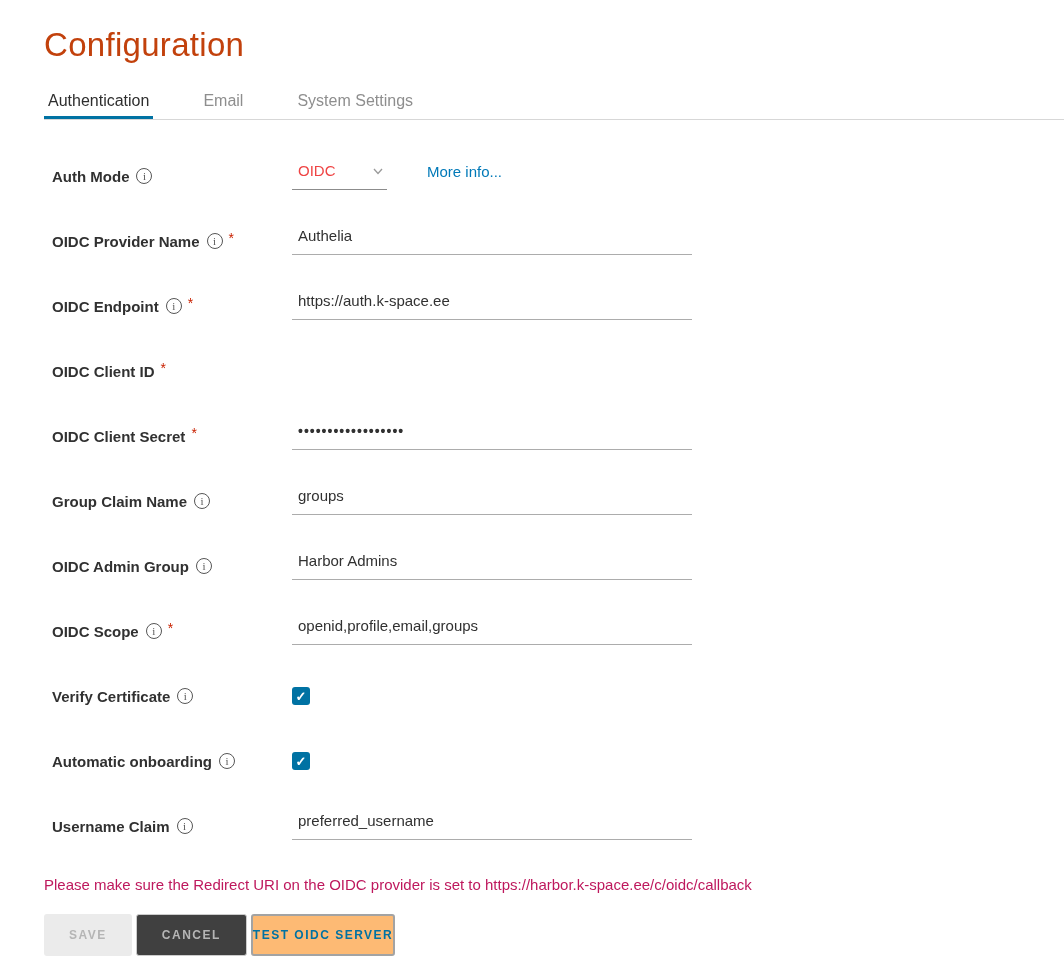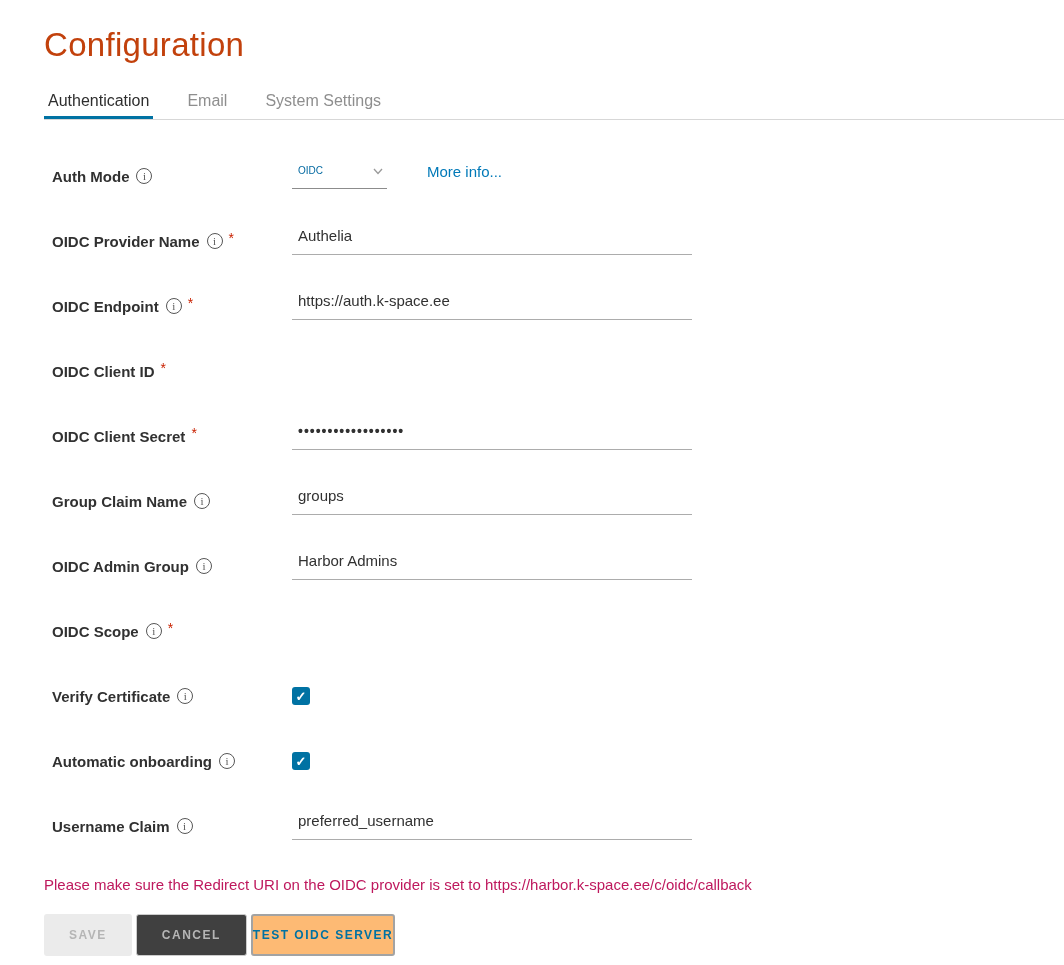--- a/index.html
+++ b/index.html
@@ -11,21 +11,21 @@
     color:#313131;
   }
   .page { padding:26px 0 0 44px; }
 
   .page-title {
     margin:0 0 28px 0;
     font-size:33px; font-weight:300; color:#c2410c; letter-spacing:.3px;
   }
 
   
-  .tabs { display:flex; gap:30px; border-bottom:1px solid #d7d7d7; }
+  .tabs { display:flex; gap:46px; border-bottom:1px solid #d7d7d7; }
   .tab {
     background:none; border:none; outline:none; cursor:pointer;
     font-family:inherit; font-size:16px; color:#8e8e8e;
     padding:0 4px 6px 4px; border-bottom:3px solid transparent;
   }
   .tab.active { color:#2e2e2e; border-bottom-color:#0072a3; }
 
   
   .config-form { margin-top:36px; }
   .form-row { display:flex; height:40px; margin-bottom:23px; padding-left:8px;margin-top:25px; }
@@ -47,21 +47,21 @@
     border-bottom:1px solid #acacac;
     font-family:inherit; font-size:15px; color:#313131;
     padding:0 6px 10px 6px;
   }
   .text-input.secret { letter-spacing:1px; font-weight:700; font-size:14px; }
 
   .select-wrap {
     width:95px; display:flex; align-items:center; justify-content:space-between;
     border-bottom:1px solid #8c8c8c; padding:0 2px 10px 6px; cursor:pointer;
   }
-  .select-value { font-size:10px; color:#0369a1; }
+  .select-value { font-size:15px; color:#ef4444; }
   .chevron { flex:0 0 14px; }
 
   .more-info {
     margin-left:40px; padding-bottom:10px;
     color:#0079b8; font-size:15px; text-decoration:none; cursor:pointer;
   }
 
   .checkbox {
     width:18px; height:18px; background:#0072a3; border-radius:3px;
     display:inline-flex; align-items:center; justify-content:center; cursor:pointer;
@@ -185,20 +185,25 @@
 
     </div>
   </div>
 
   <div class="form-row">
     <div class="label-wrap">
       <span class="field-label">OIDC Scope</span>
       <span class="info-icon">i</span>
       <span class="required-asterisk">*</span>
     </div>
+    <div class="control">
+
+      <input class="text-input" type="text" value="openid,profile,email,groups" style="">
+
+    </div>
   </div>
 
   <div class="form-row">
     <div class="label-wrap">
       <span class="field-label">Verify Certificate</span>
       <span class="info-icon">i</span>
 
     </div>
     <div class="control">
 

